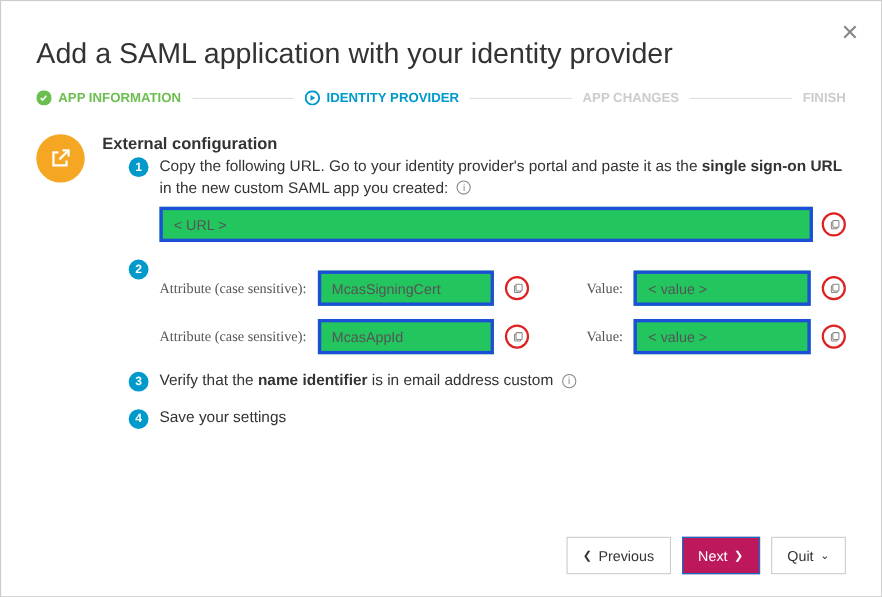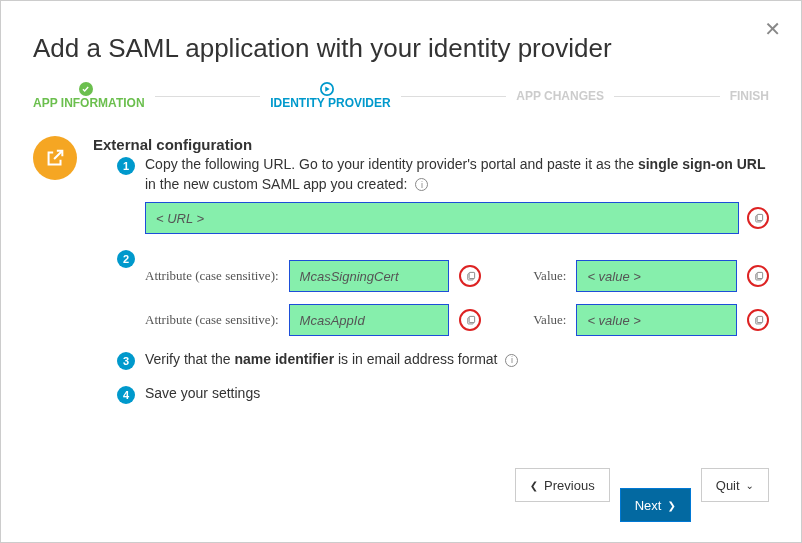--- a/index.html
+++ b/index.html
@@ -31,21 +31,21 @@
     margin: 8px 0 18px 0;
     color: #333;
   }
   .stepper {
     display: flex;
     align-items: center;
     margin-bottom: 26px;
     font-size: 12px;
     font-weight: 600;
   }
-  .stepper .step { display: flex; align-items: center; white-space: nowrap; flex-direction: column; }
+  .stepper .step { display: flex; white-space: nowrap; }
   .stepper .step.done { color: #6bbf4e; }
   .stepper .step.active { color: #0099cc; }
   .stepper .step.future { color: #ccc; }
   .stepper .line { flex: 1; height: 1px; background: #ddd; margin: 0 10px; }
   .stepper svg { width: 14px; height: 14px; margin-right: 6px; }
 
   .section { display: flex; gap: 16px; }
   .circle-icon {
     width: 44px; height: 44px; border-radius: 50%;
     background: #f5a623; color: #fff;
@@ -74,24 +74,24 @@
     font-size: 9px; align-items: center; justify-content: center;
     color: #888; margin-left: 4px; vertical-align: middle;
     cursor: pointer;
   }
 
   .input-row {
     display: flex; align-items: center; gap: 8px;
     margin-top: 8px;
   }
   .field {
-    background: #86efac; border: 1px solid #1d4ed8;
+    background: #22c55e; border: 3px solid #1d4ed8;
     padding: 6px 10px; font-size: 13px; color: #555;
     flex: 1; min-width: 0; height: 32px;
-    display: flex; align-items: center; font-style: italic;
+    display: flex; align-items: center;
   }
   .attr-label { font-size: 13px; color: #555; white-space: nowrap; font-family: Liberation Serif, serif; }
 
   .copy-btn {
     width: 22px; height: 22px; border-radius: 50%;
     border: 2px solid #d22; color: #888;
     display: flex; align-items: center; justify-content: center;
     cursor: pointer; flex-shrink: 0; background: #fff;
   }
   .copy-btn svg { width: 11px; height: 11px; }
@@ -110,21 +110,21 @@
     right: 32px;
     bottom: 20px;
     display: flex; gap: 10px;
   }
   .btn {
     height: 34px; padding: 0 14px;
     border: 1px solid #ccc; background: #fff;
     font-size: 13px; display: flex; align-items: center; gap: 6px;
     cursor: pointer; color: #333;
   }
-  .btn.primary { background: #0369a1; border-color: #0078d4; color: #fff; margin-top: 20px; }
+  .btn.primary { background: #be185d; border-color: #0078d4; color: #fff; }
   .btn .chev { font-size: 10px; }
 </style>
 </head>
 <body>
 
 <div class="modal">
   <div class="close-x">✕</div>
 
   <h1>Add a SAML application with your identity provider</h1>
 
@@ -226,21 +226,21 @@
                 </svg>
             </div>
           </div>
         </div>
       </div>
 
       <div class="numbered">
         <div class="num-badge">3</div>
         <div class="content">
           <div class="txt">
-            <span>Verify that the </span><b>name identifier</b><span> is in email address format</span>
+            <span>Verify that the </span><b>name identifier</b><span> is in email address custom</span>
             <span class="info-i">i</span>
           </div>
         </div>
       </div>
 
       <div class="numbered">
         <div class="num-badge">4</div>
         <div class="content">
           <div class="txt">Save your settings</div>
         </div>

